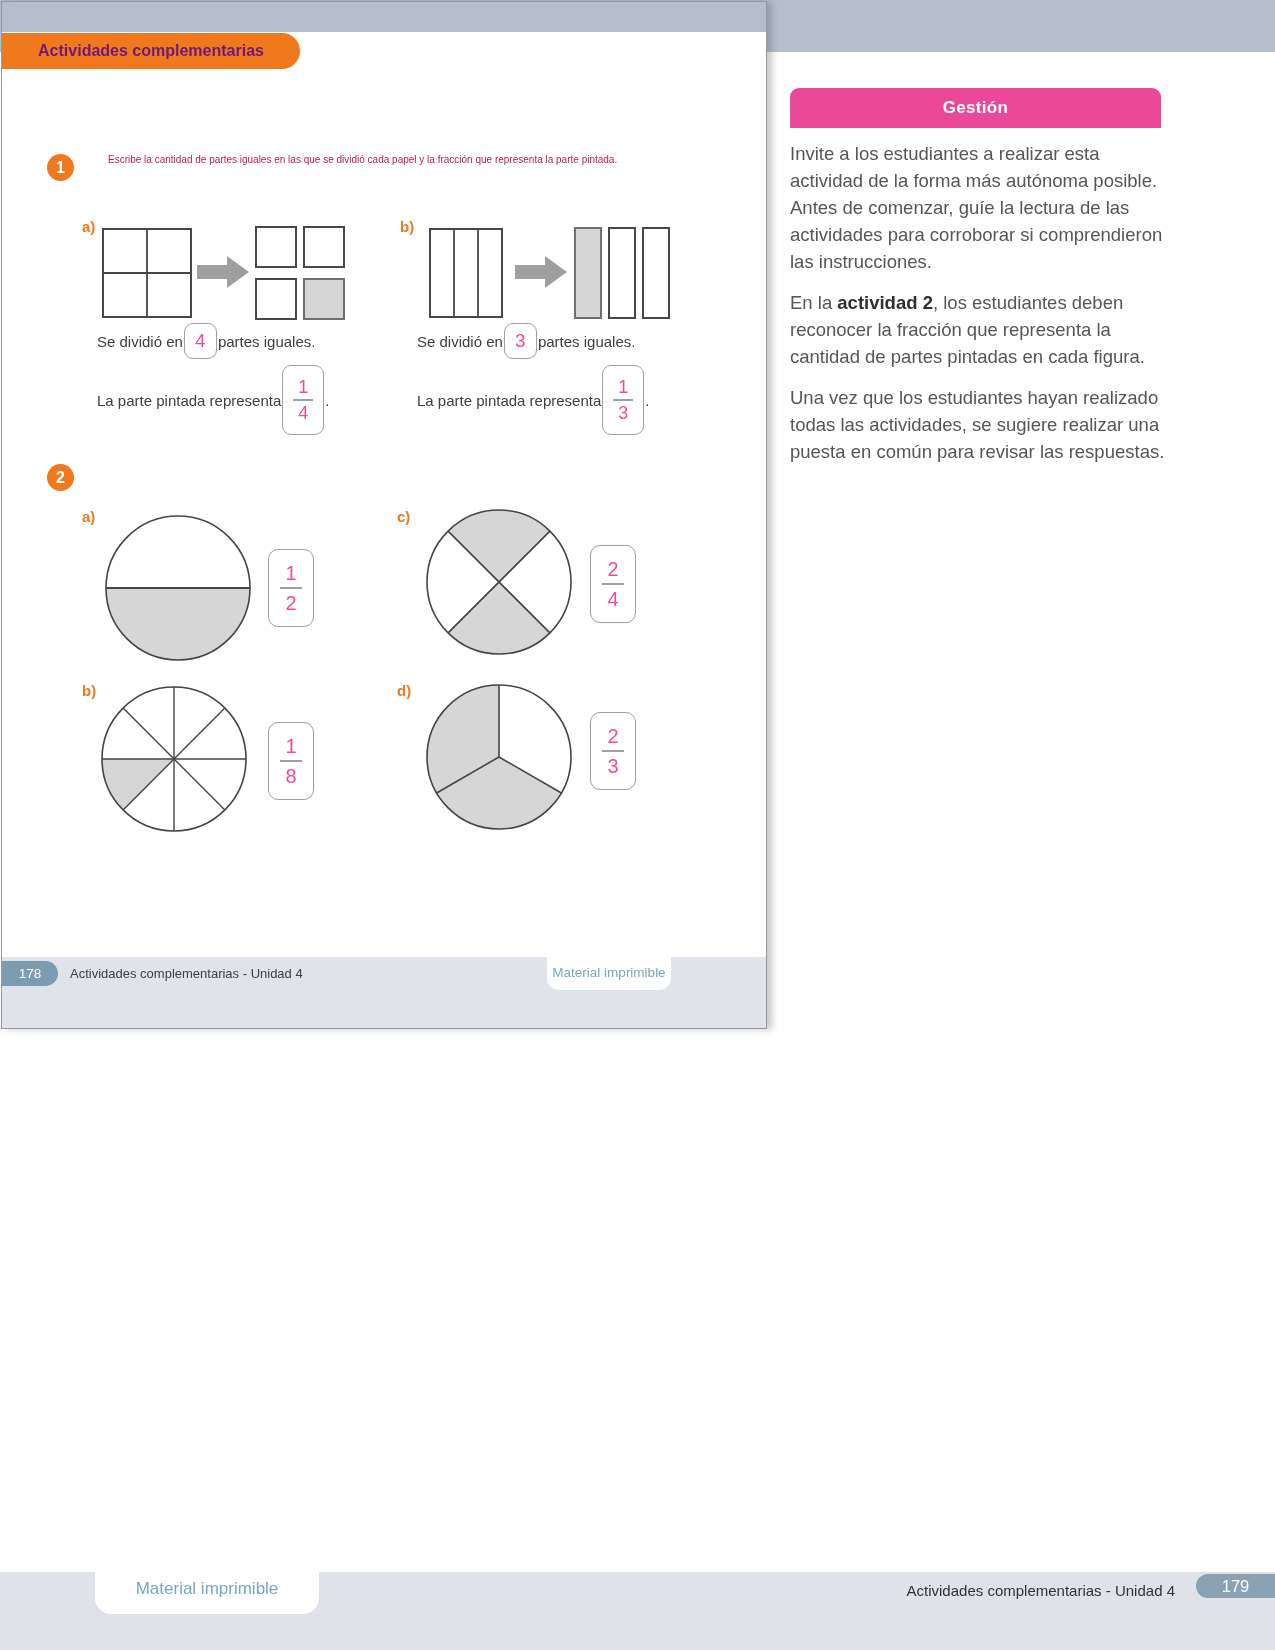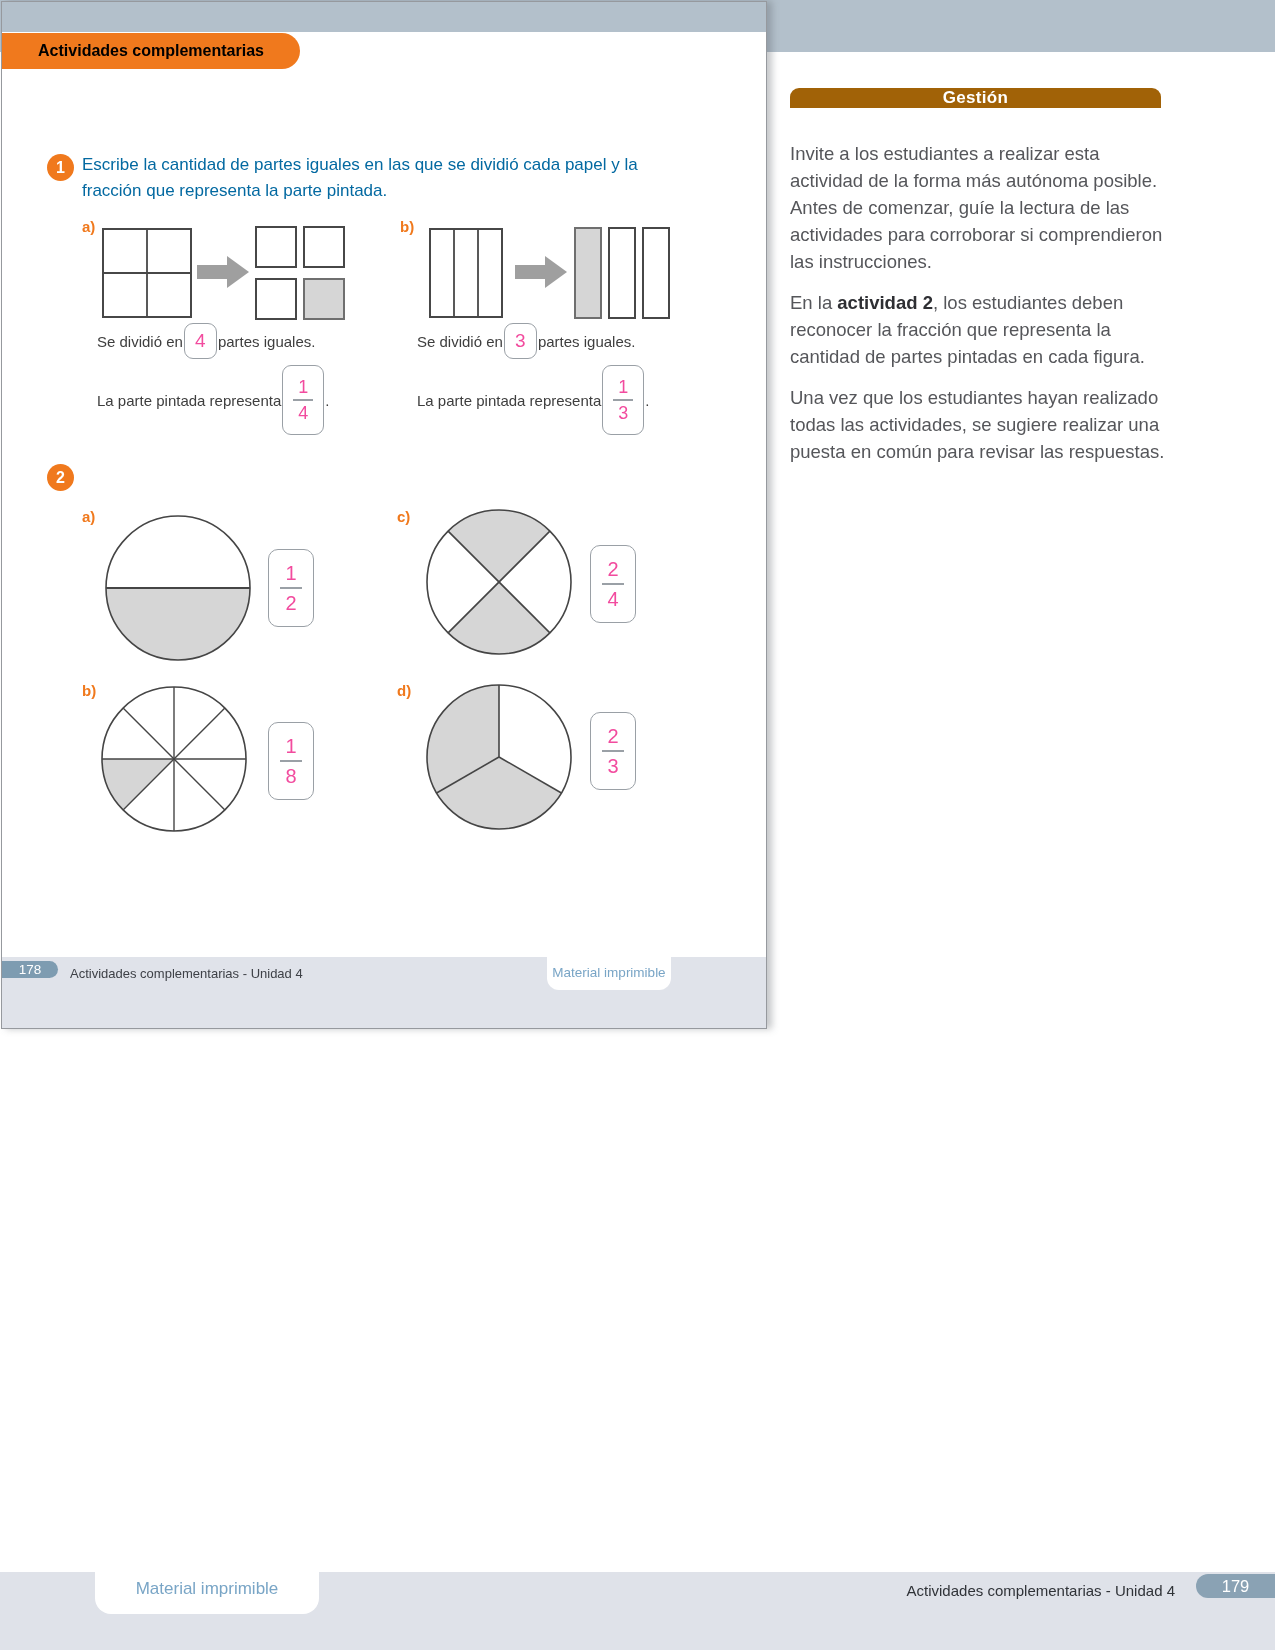--- a/index.html
+++ b/index.html
@@ -8,52 +8,52 @@
   .top-band{position:absolute;top:0;left:0;width:100%;height:52px;background:#b3c0cb;}
 
   
   .ws-card{position:absolute;top:1px;left:1px;width:766px;height:1028px;background:#fff;
            border:1px solid #96999e;box-sizing:border-box;box-shadow:5px 0 7px rgba(90,95,100,.35);}
   .ws-band{position:absolute;top:0;left:0;right:0;height:30px;background:#b3c0cb;}
   .badge-peach{position:absolute;top:31px;left:180px;width:276px;height:36px;background:#fadcba;
            border-radius:0 19px 19px 0;color:#ef7d1e;font-weight:bold;font-size:14.5px;
            display:flex;align-items:center;justify-content:flex-end;padding-right:16px;box-sizing:border-box;z-index:1;}
   .badge-orange{position:absolute;top:31px;left:0;width:298px;height:36px;background:#f0791d;
-           border-radius:0 19px 19px 0;color:#000000;font-weight:bold;font-size:16px;
+           border-radius:0 19px 19px 0;color:#701a75;font-weight:bold;font-size:16px;
            display:flex;align-items:center;justify-content:center;z-index:2;}
   .ws-title{position:absolute;top:97px;left:0;width:730px;text-align:center;color:#f2791f;
            font-size:21px;font-weight:bold;}
   .act-num{position:absolute;width:27px;height:27px;border-radius:50%;background:#f0791d;color:#fff;
            font-weight:bold;font-size:16px;display:flex;align-items:center;justify-content:center;}
-  .act-text{position:absolute;font-size:17px;color:#0369a1;line-height:1.5;}
+  .act-text{position:absolute;font-size:10px;color:#be185d;line-height:1.5;margin-left:26px;}
   .part-label{position:absolute;color:#f0791d;font-weight:bold;font-size:15px;}
   .sentence{position:absolute;display:flex;align-items:center;gap:1px;font-size:15px;color:#3e3e3e;}
   .ans-box{border:1.6px solid #9aa0a6;border-radius:9px;background:#fff;color:#f24b9e;
            display:flex;align-items:center;justify-content:center;}
   .parts-box{width:31px;height:34px;font-size:19px;}
   .frac-box{width:40px;height:68px;flex-direction:column;gap:3px;}
   .frac-box .bar{width:20px;height:2px;background:#9aa0a6;}
   .frac-num,.frac-den{color:#f24b9e;font-size:18px;line-height:1;}
   .frac-abs{position:absolute;width:44px;height:76px;border:1.6px solid #9aa0a6;border-radius:10px;
            background:#fff;display:flex;flex-direction:column;gap:4px;align-items:center;justify-content:center;}
   .frac-abs .bar{width:22px;height:2px;background:#9aa0a6;}
   .frac-abs .frac-num,.frac-abs .frac-den{font-size:20px;}
   .abs{position:absolute;}
 
   
   .ws-footer{position:absolute;left:0;right:0;top:955px;height:71px;background:#e0e3ea;}
-  .pg-badge{position:absolute;left:0;top:4px;width:56px;height:17px;background:#7e9cb1;
+  .pg-badge{position:absolute;left:0;top:4px;width:56px;height:25px;background:#7e9cb1;
            border-radius:0 13px 13px 0;color:#fff;font-size:13.5px;display:flex;align-items:center;justify-content:center;}
   .ws-footer-text{position:absolute;left:68px;top:9px;font-size:13px;color:#3e4147;}
   .material-badge{position:absolute;left:545px;top:0;width:124px;height:33px;background:#fff;
            border-radius:0 0 12px 12px;color:#79a5c6;font-size:13.5px;display:flex;align-items:center;
            justify-content:center;padding-bottom:3px;box-sizing:border-box;}
 
   
-  .gestion-header{position:absolute;left:790px;top:88px;width:371px;height:20px;background:#a16207;
+  .gestion-header{position:absolute;left:790px;top:88px;width:371px;height:40px;background:#ec4899;
            border-radius:9px 9px 0 0;color:#fff;font-weight:bold;font-size:17px;
            display:flex;align-items:center;justify-content:center;letter-spacing:.3px;}
   .gestion-body{position:absolute;left:790px;top:131px;width:382px;font-size:18.5px;color:#55565a;line-height:1.46;}
   .gestion-body p{margin:9px 0 14px 0;}
   .gestion-body b{color:#2e2f33;}
 
   
   .bottom-band{position:absolute;left:0;top:1572px;width:100%;height:78px;background:#dfe2e9;}
   .material-tab{position:absolute;left:95px;top:0;width:224px;height:42px;background:#fff;
            border-radius:0 0 16px 16px;color:#79a5c6;font-size:17px;display:flex;align-items:flex-start;

